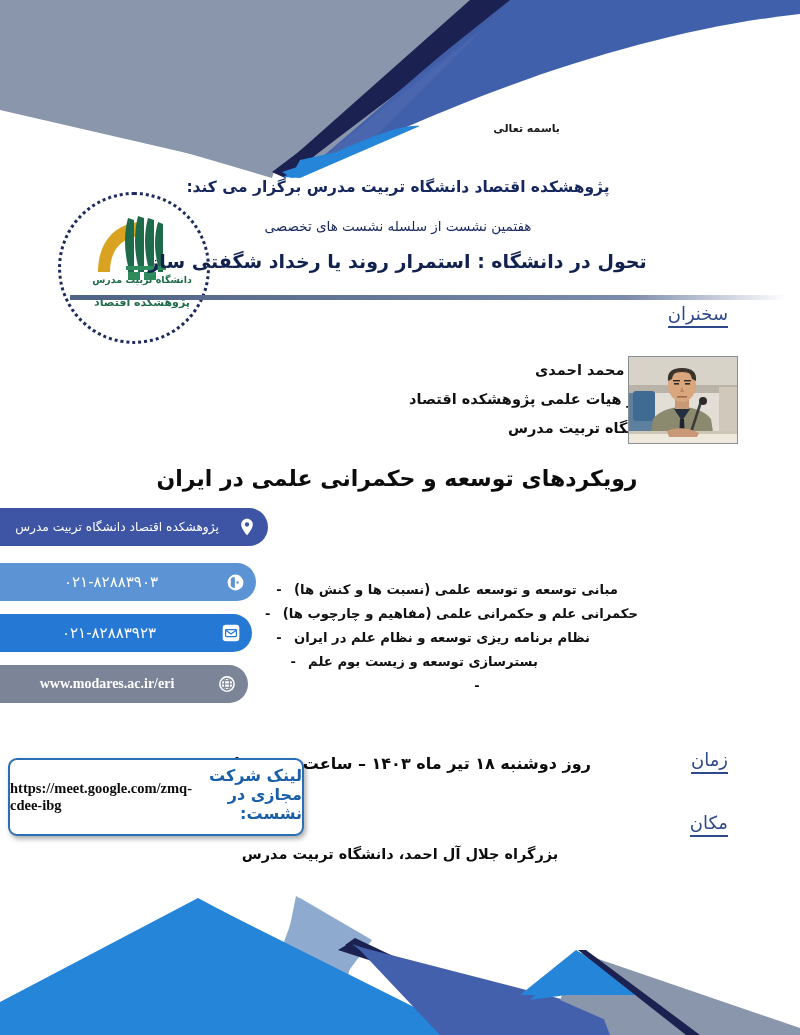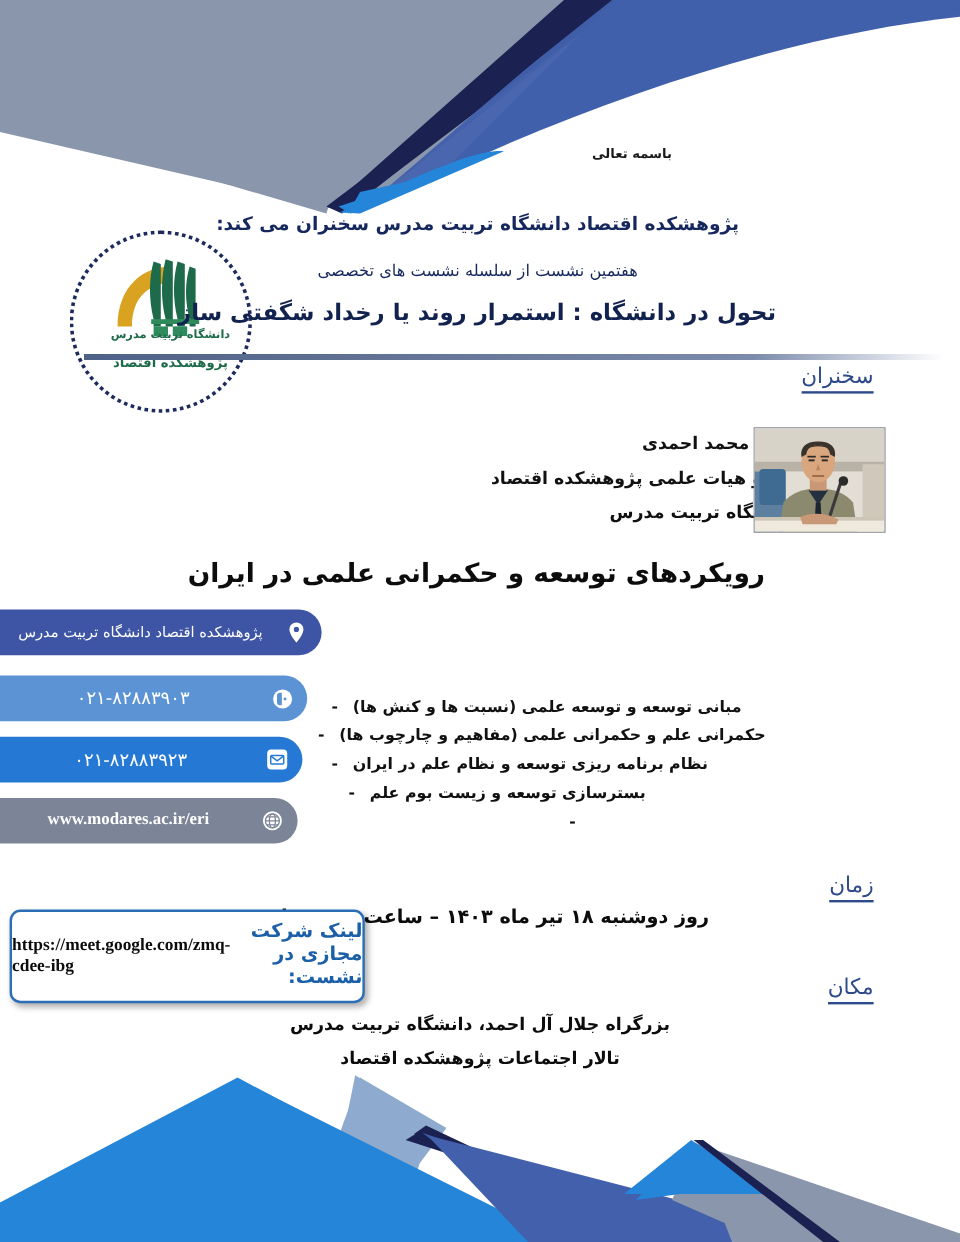--- a/index.html
+++ b/index.html
@@ -70,21 +70,21 @@
   }
 
   .sec-head {
     position: absolute; right: 72px;
     font-size: 18px; color: #2e4a8a; font-weight: normal;
     direction: rtl; padding-bottom: 2px;
     border-bottom: 2px solid #2e4a8a;
   }
   #sec-speaker  { top: 303px; }
   #sec-topics   { top: 542px; }
-  #sec-time     { top: 727px; }
+  #sec-time     { top: 749px; }
   #sec-place    { top: 812px; }
 
   .speaker-block {
     position: absolute; right: 140px; top: 356px;
     width: 360px; text-align: left; direction: rtl;
   }
   .speaker-block div {
     font-size: 14.5px; font-weight: bold; color: #111111;
     line-height: 29px; white-space: nowrap; text-align: right;
   }
@@ -254,21 +254,21 @@
       <g fill="#2f8a5c">
         <rect x="68" y="74" width="40" height="4"></rect>
         <rect x="70" y="80" width="12" height="8"></rect>
         <rect x="86" y="80" width="12" height="8"></rect>
       </g>
     </svg>
     <div class="logo-txt-1">دانشگاه تربیت مدرس</div>
     <div class="logo-txt-2">پژوهشکده اقتصاد</div>
   </div>
 
-  <div class="hdr-line-1">پژوهشکده اقتصاد دانشگاه تربیت مدرس سخنران می کند:</div>
+  <div class="hdr-line-1">پژوهشکده اقتصاد دانشگاه تربیت مدرس برگزار می کند:</div>
   <div class="hdr-line-2">هفتمین نشست از سلسله نشست های تخصصی</div>
   <div class="hdr-line-3">تحول در دانشگاه : استمرار روند یا رخداد شگفتی ساز</div>
   <div class="divider-bar"></div>
 
   <div class="sec-head" id="sec-speaker">سخنران</div>
 
   <div class="speaker-block">
     <div>علی محمد احمدی</div>
     <div>عضو هیات علمی پژوهشکده اقتصاد</div>
     <div>دانشگاه تربیت مدرس</div>
@@ -337,21 +337,20 @@
     <div class="topic-row t-r5">
       <span class="topic-dash">-</span>
     </div>
   </div>
 
   <div class="sec-head" id="sec-time">زمان</div>
   <div class="time-text">روز دوشنبه ۱۸ تیر ماه ۱۴۰۳ – ساعت ۱۰:۳۰ تا ۱۲</div>
 
   <div class="sec-head" id="sec-place">مکان</div>
   <div class="place-line-1">بزرگراه جلال آل احمد، دانشگاه تربیت مدرس</div>
-  <div class="place-line-2">تالار اجتماعات پژوهشکده اقتصاد</div>
 
   <div class="contact-bar" id="cb-address">
     <span class="cb-icon">
       <svg viewBox="0 0 24 24" width="20" height="20" xmlns="http://www.w3.org/2000/svg">
         <path d="M12 2c-3.9 0-7 3.1-7 7 0 5.2 7 13 7 13s7-7.8 7-13c0-3.9-3.1-7-7-7z" fill="#ffffff"></path>
         <circle cx="12" cy="9" r="2.6" fill="#3d55a4"></circle>
       </svg>
     </span>
     <span class="cb-text">پژوهشکده اقتصاد دانشگاه تربیت مدرس</span>
   </div>

